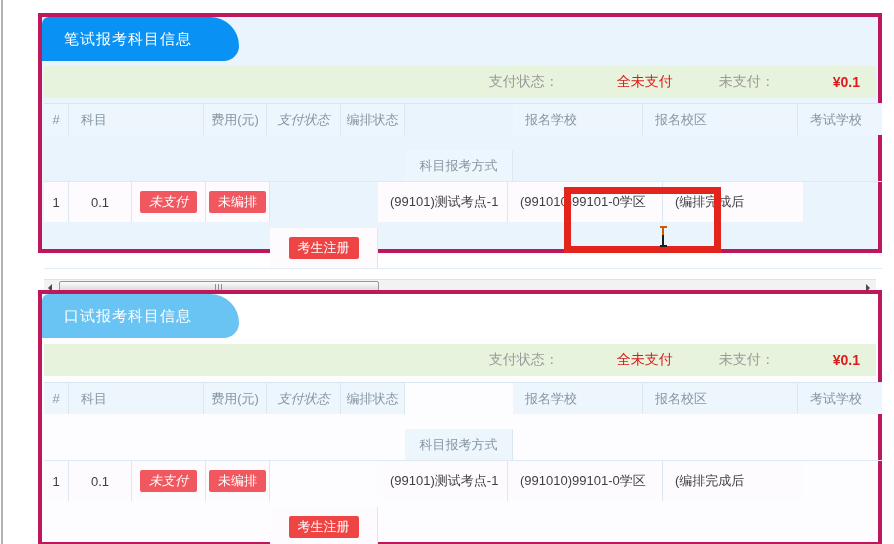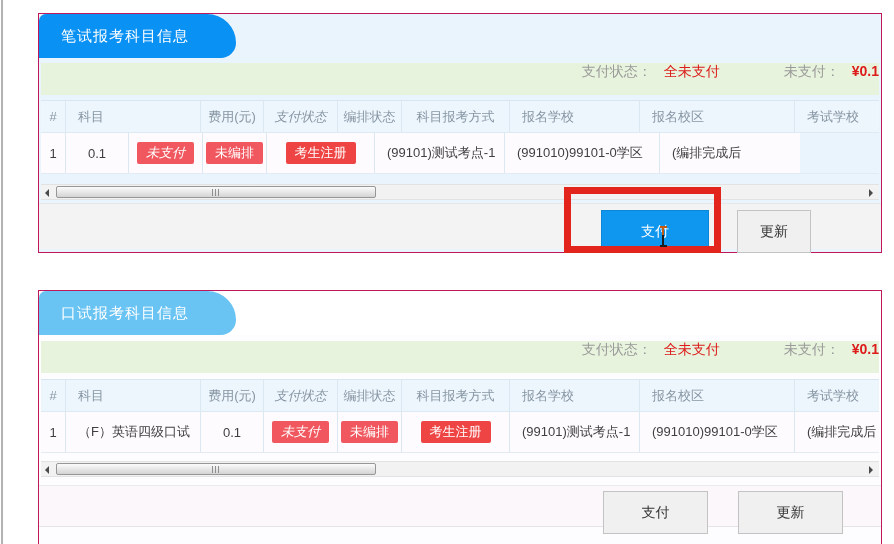--- a/index.html
+++ b/index.html
@@ -1,52 +1,52 @@
 <!DOCTYPE html>
 <html><head>
 <meta charset="utf-8">
 <style>
   * { margin:0; padding:0; box-sizing:border-box; }
   body { font-family:"Liberation Sans", sans-serif; background:#fff; }
   .page { position:relative; width:894px; height:544px; background:#ffffff; overflow:hidden; }
   .left-rule { position:absolute; left:1px; top:0; width:2px; height:544px; background:#b3b3b3; }
 
-  .panel { position:absolute; left:38px; width:844px; border:1px solid #be185d; }
+  .panel { position:absolute; left:38px; width:844px; border:4px solid #be185d; }
   .panel.p1 { top:13px;  height:240px; background:#e9f4fd; }
   .panel.p2 { top:290px; height:256px; background:#fdfcfe; }
 
   .panel-head { height:44px; position:relative; }
   .p2 .panel-head { background:#ffffff; }
   .tab { position:absolute; left:0; top:0; width:197px; height:44px;
          border-radius:9px 38px 20px 0; color:#fff; font-size:15px;
          line-height:44px; padding-left:22px; letter-spacing:1px; }
   .p1 .tab { background:#0a91f4; }
   .p2 .tab { background:#69c3f3; }
 
   .statusbar { height:32px; margin:5px 2px 0; background:#e7f3dc;
-               display:flex; align-items:flex-start; justify-content:flex-end;
-               font-size:14px; }
+               display:flex; align-items:center; justify-content:flex-end;
+               padding-right:16px; font-size:14px;gap:46px; }
   .p2 .statusbar { margin-top:6px; }
   .statusbar .lbl { color:#9a9a9a; }
   .statusbar .val { color:#dd1b1b; margin-left:12px; }
-  .statusbar .gapleft { margin-left:64px; }
+  .statusbar .gapleft { }
   .statusbar .amount { font-weight:bold; }
 
   .tablewrap { margin:5px 2px 0; overflow:hidden; width:838px; border-top:1px solid #d9e6f1; }
   .p2 .tablewrap { margin-top:6px; }
   .tr { display:flex; width:894px; }
   .cell { border-right:1px solid #dbe7f1; display:flex; align-items:center;
           justify-content:center; font-size:13px; overflow:hidden; white-space:nowrap; }
   .cell.left { justify-content:flex-start; padding-left:12px; }
   .row-head { border-bottom:1px solid #dde9f3; }
   .row-head .cell { height:31px; background:#edf6fd; color:#8795a3; }
   .row-data { border-bottom:1px solid #e2ebf3; }
   .row-data .cell { height:40px; background:#fefbfe; color:#3f3f3f; }
   .c0{width:25px;} .c1{width:135px;} .c2{width:63px;} .c3{width:74px;font-style:italic;}
-  .c4{width:64px;} .c5{width:108px;} .c6{width:130px;} .c7{width:155px;}
+  .c4{width:64px;} .c5{width:108px;margin-top:46px;} .c6{width:130px;} .c7{width:155px;}
   .c8{width:140px; border-right:none;}
   .badge { color:#fff; padding:2px 9px; border-radius:2px; font-size:13px; }
   .badge.red  { background:#f0575e; }
   .badge.teal { background:#ef4444; }
   .muted { color:#c3cad3; }
 
   .scrollgap { height:10px; } .p2 .scrollgap { height:8px; }
   .hscroll { position:relative; margin:0 2px; height:16px; background:#f2f2f2;
              border-top:1px solid #e2e2e2; border-bottom:1px solid #e2e2e2; }
   .sarrow { position:absolute; top:4px; width:0; height:0; border:4px solid transparent; }
@@ -164,21 +164,20 @@
         <div class="cell c2">费用(元)</div>
         <div class="cell c3">支付状态</div>
         <div class="cell c4">编排状态</div>
         <div class="cell c5">科目报考方式</div>
         <div class="cell c6 left">报名学校</div>
         <div class="cell c7 left">报名校区</div>
         <div class="cell c8 left">考试学校</div>
       </div>
       <div class="tr row-data">
         <div class="cell c0">1</div>
-        <div class="cell c1 left">（F）英语四级口试</div>
         <div class="cell c2">0.1</div>
         <div class="cell c3">
           <span class="badge red">未支付</span>
         </div>
         <div class="cell c4">
           <span class="badge red">未编排</span>
         </div>
         <div class="cell c5">
           <span class="badge teal">考生注册</span>
         </div>

